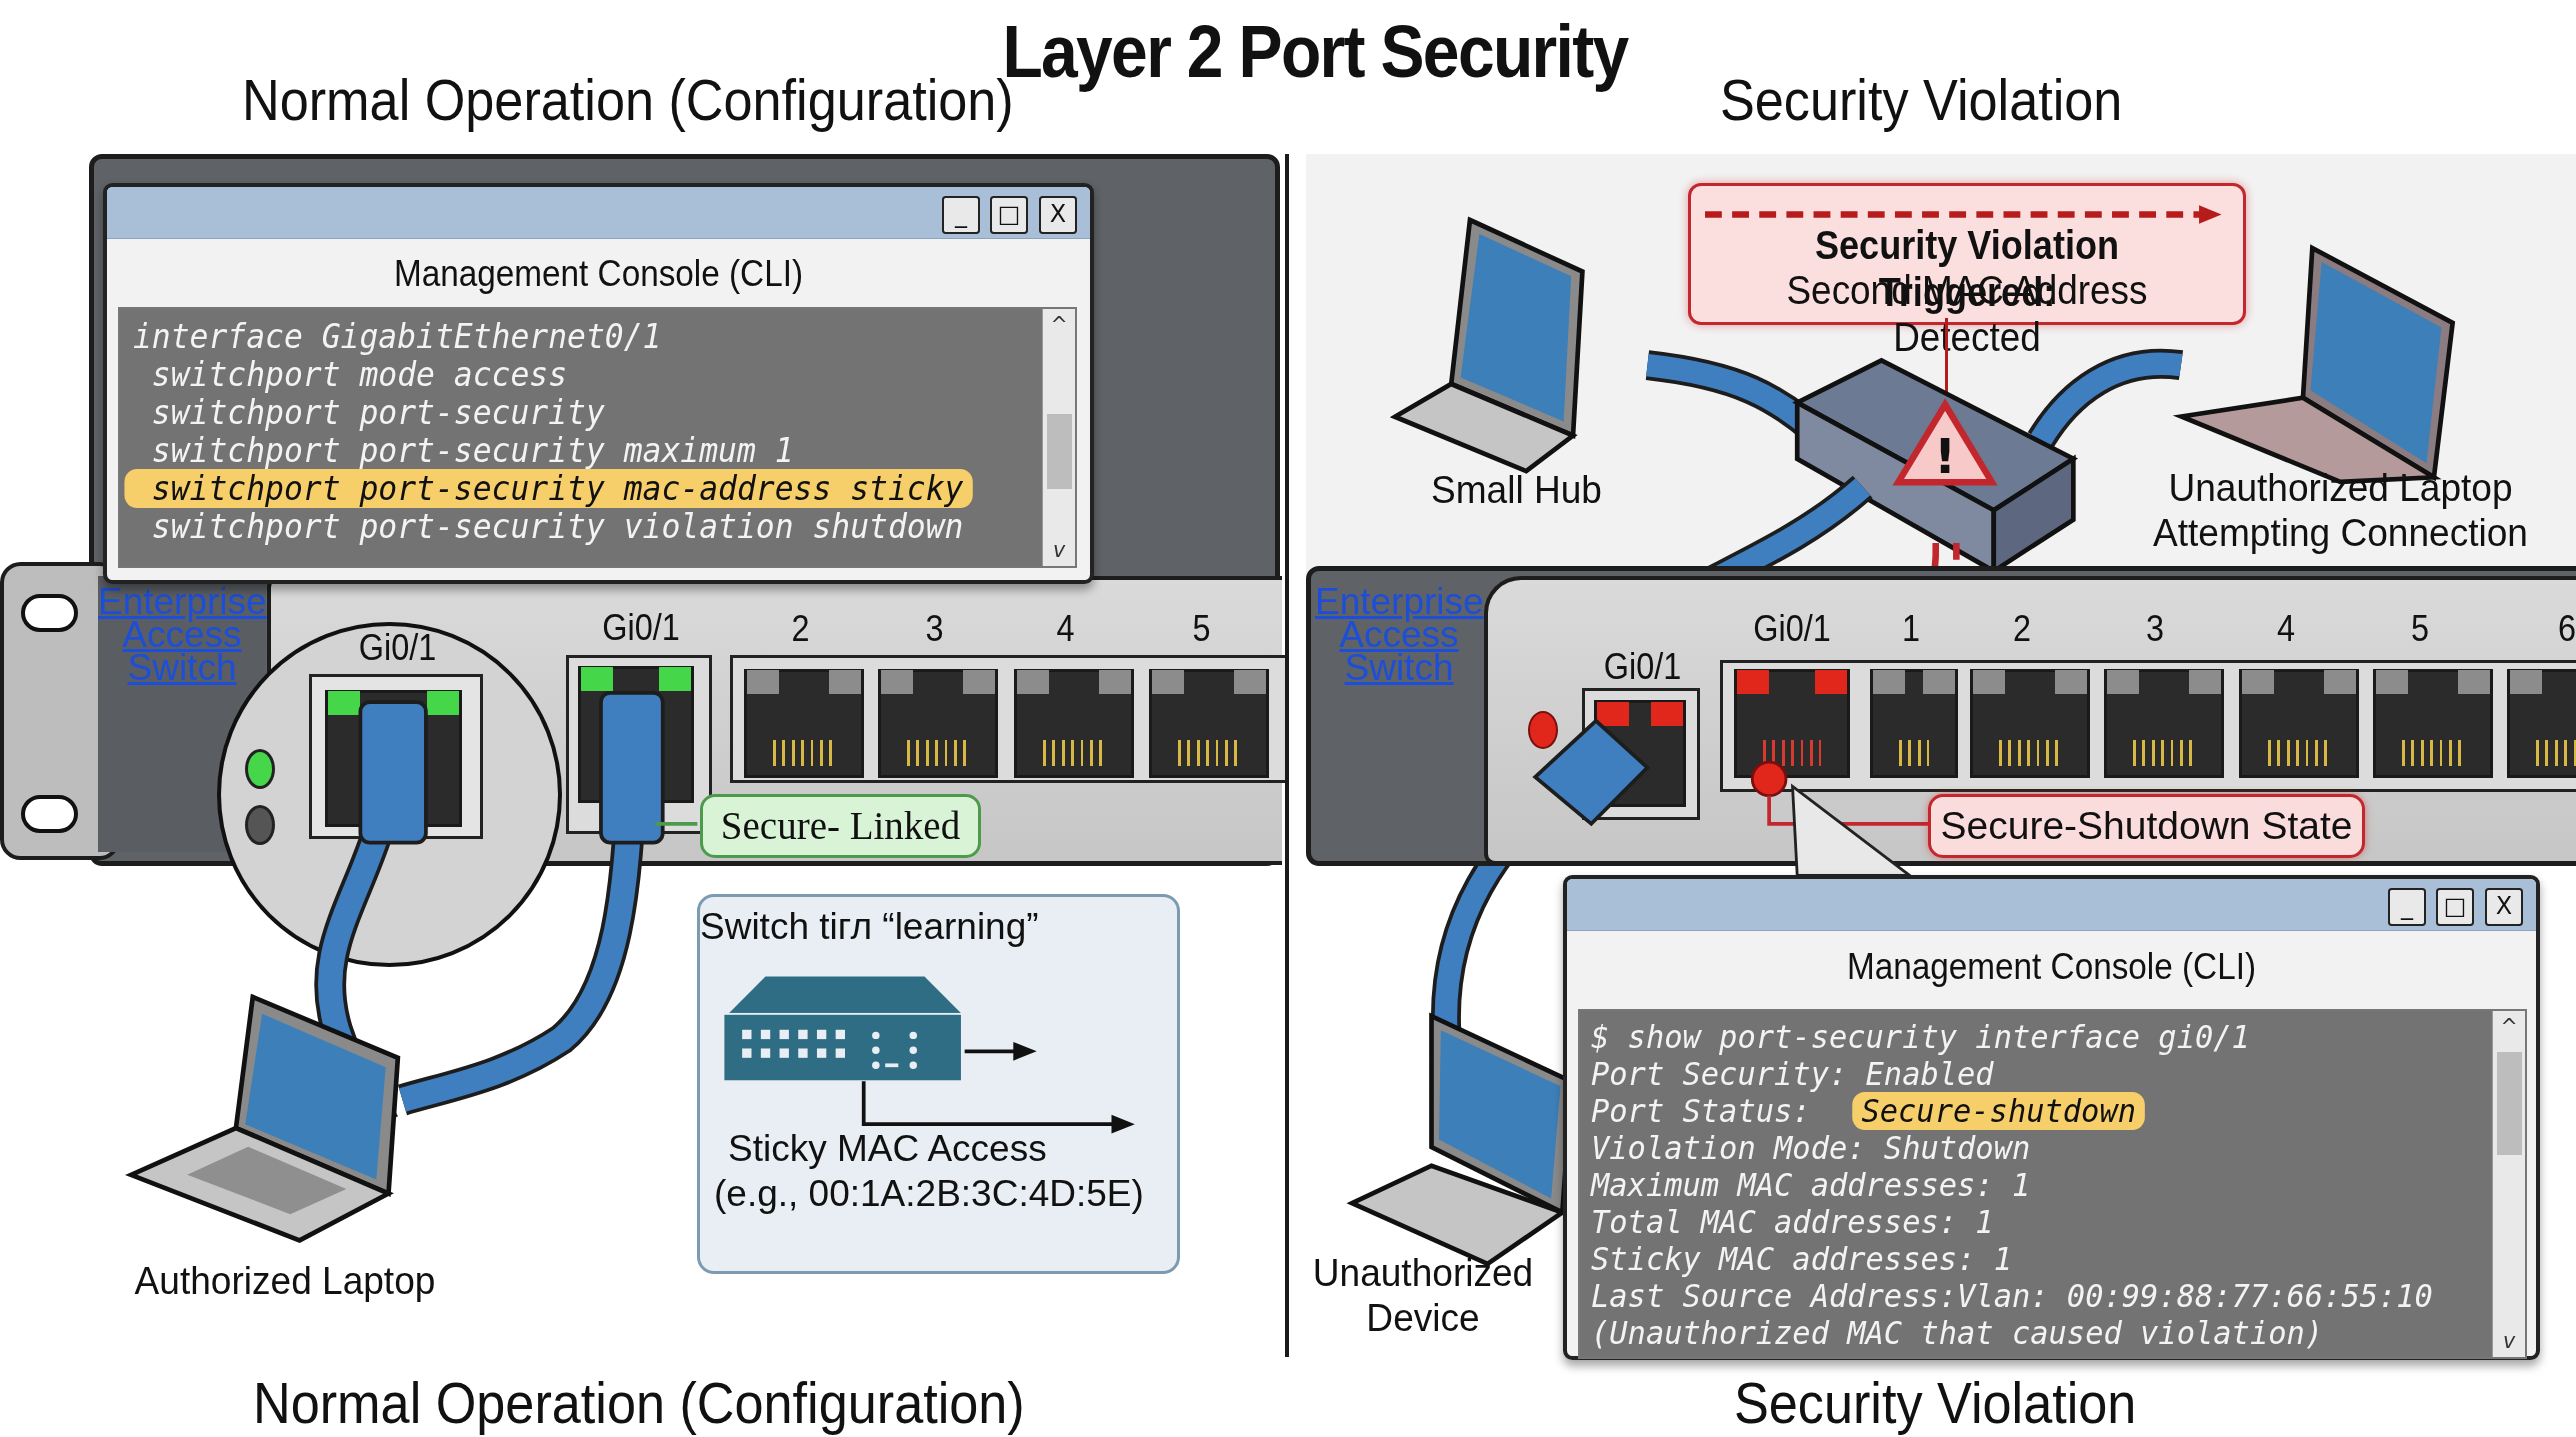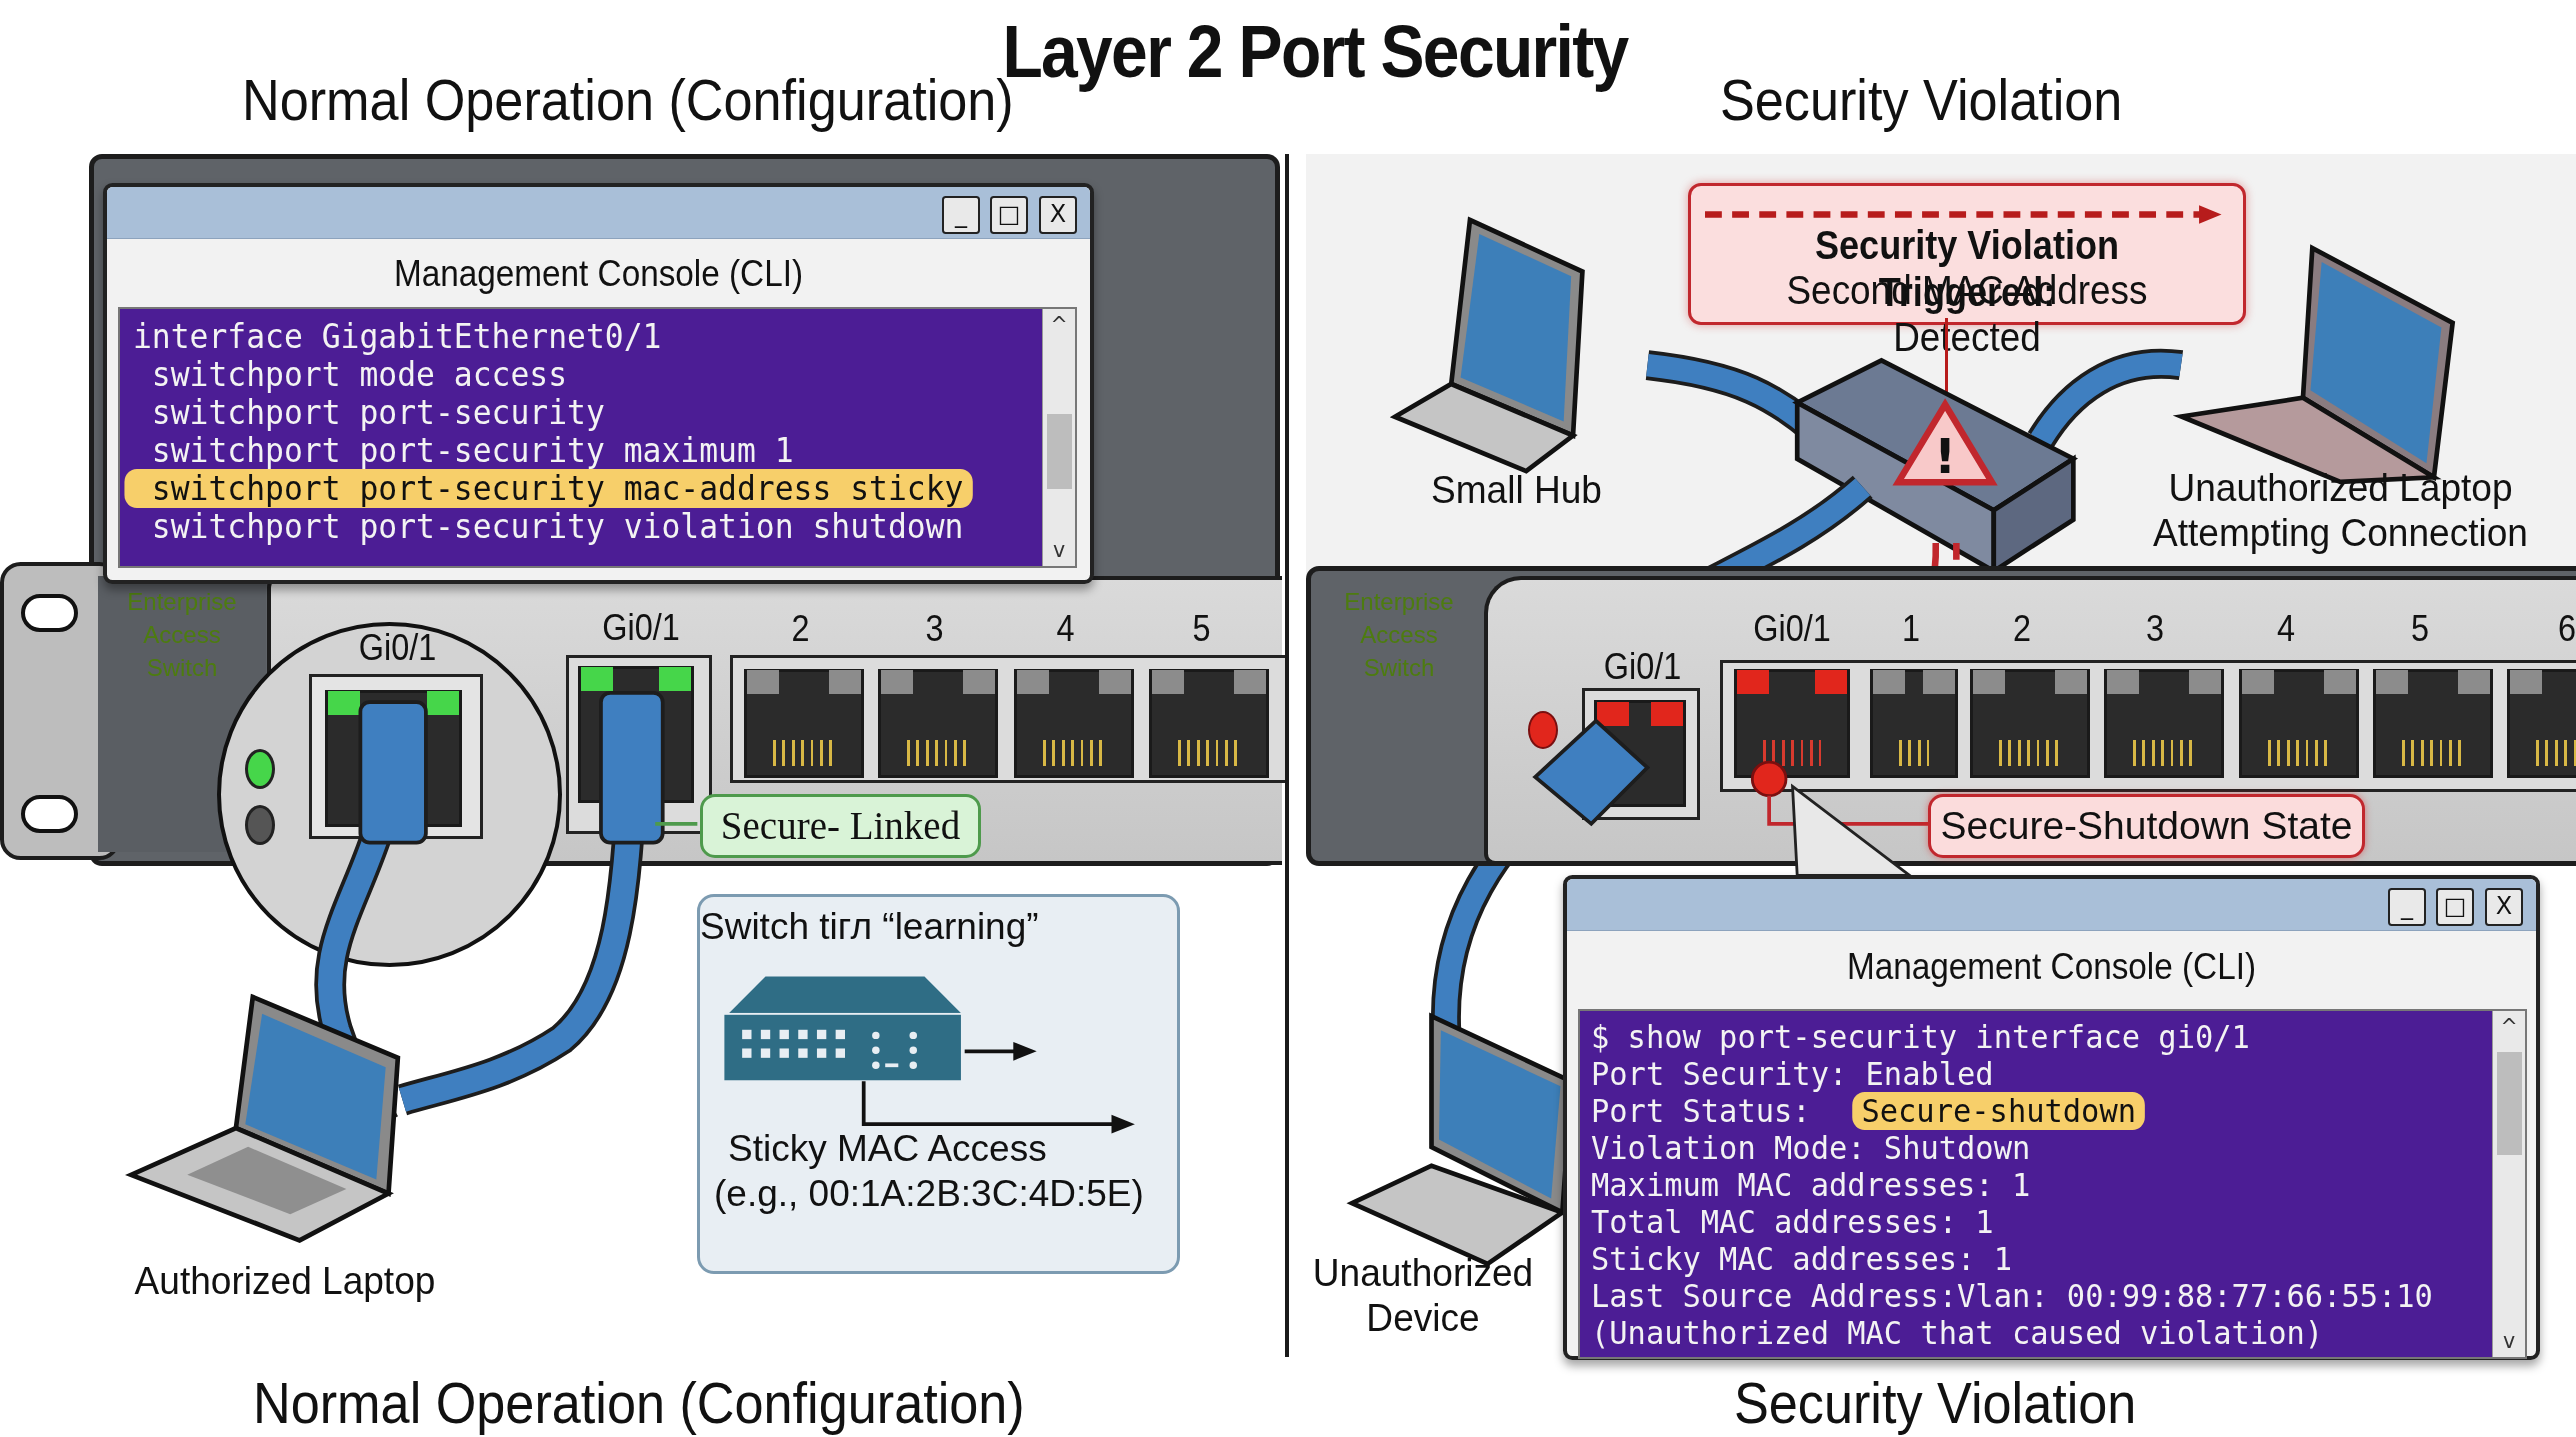--- a/index.html
+++ b/index.html
@@ -6,28 +6,28 @@
   body{width:2576px;height:1438px;position:relative;overflow:hidden;background:#ffffff;font-family:"Liberation Sans",sans-serif;color:#111;}
   .abs{position:absolute;}
   .title{left:0;width:2630px;top:7.5px;text-align:center;font-weight:bold;font-size:75px;letter-spacing:-1.9px;transform:scaleX(0.88);transform-origin:center;}
   .sec-title{font-size:58px;transform:scaleX(0.9);transform-origin:left;white-space:nowrap;}
   .divider{left:1285px;top:154px;width:3.7px;height:1203px;background:#1a1a1a;}
   
   .chassis-dark{background:#5f6368;border:5.6px solid #1d1d1d;border-radius:13px;}
   .rack-ear{background:#bdbdbd;border:4.7px solid #1d1d1d;border-radius:20.6px;}
   .rack-hole{width:49px;height:30px;border:4.7px solid #111;border-radius:19px;background:#fff;}
   .switch-face{background:linear-gradient(#dadada,#c6c6c6);border:4.7px solid #1d1d1d;border-radius:11.2px;}
-  .switch-label{color:#4d7c0f;font-size:24px;line-height:33px;text-align:center;}
+  .switch-label{color:#1d4ed8;font-size:37px;line-height:33px;text-align:center;text-decoration:underline;}
   .label-plate{background:#5a5e63;}
   
   .win{background:#f2f2f2;border:4.7px solid #222;border-radius:9.4px;box-shadow:0 5.6px 9.4px rgba(0,0,0,.35);}
   .win-bar{position:absolute;left:0;right:0;top:0;height:51px;background:#a9bfd8;border-bottom:1.9px solid #8da3bd;border-radius:5.6px 5.6px 0 0;}
   .win-btn{position:absolute;top:9.4px;width:34px;height:34px;background:#e9e9e9;border:2.8px solid #222;border-radius:3.7px;font-family:"DejaVu Sans",sans-serif;font-size:24px;line-height:32px;text-align:center;color:#111;}
   .win-caption{position:absolute;left:0;right:0;text-align:center;font-size:37px;transform:scaleX(0.9);}
-  .term{position:absolute;background:#4c1d95;border:2.8px solid #777;}
+  .term{position:absolute;background:#737373;border:2.8px solid #777;font-style:italic;}
   .term-line{font-family:"DejaVu Sans Mono",monospace;color:#f3f3f3;white-space:pre;transform:scaleX(0.95);transform-origin:left;}
   .hl{background:#f7cf6a;color:#111;border-radius:13px;padding:0 9.4px;margin-left:-9.4px;}
   .scrollbar{position:absolute;background:#e9e9e9;border-left:1.9px solid #999;}
   .scroll-thumb{position:absolute;left:3.7px;right:3.7px;background:#bdbdbd;}
   .scroll-arrow{position:absolute;left:0;right:0;text-align:center;font-family:"DejaVu Sans",sans-serif;font-size:20.6px;color:#333;}
   
   .port{position:absolute;width:114px;height:103px;background:#2b2b2b;border:3.7px solid #1a1a1a;}
   .port .tab{position:absolute;top:-1.9px;width:32px;height:24px;background:#8c8c8c;}
   .port .pins{position:absolute;left:26px;right:26px;bottom:9.4px;height:26px;background:repeating-linear-gradient(90deg,#d8b845 0 2.8px,transparent 2.8px 9.4px);}
   .port-label{position:absolute;font-size:36px;text-align:center;transform:scaleX(0.9);}

